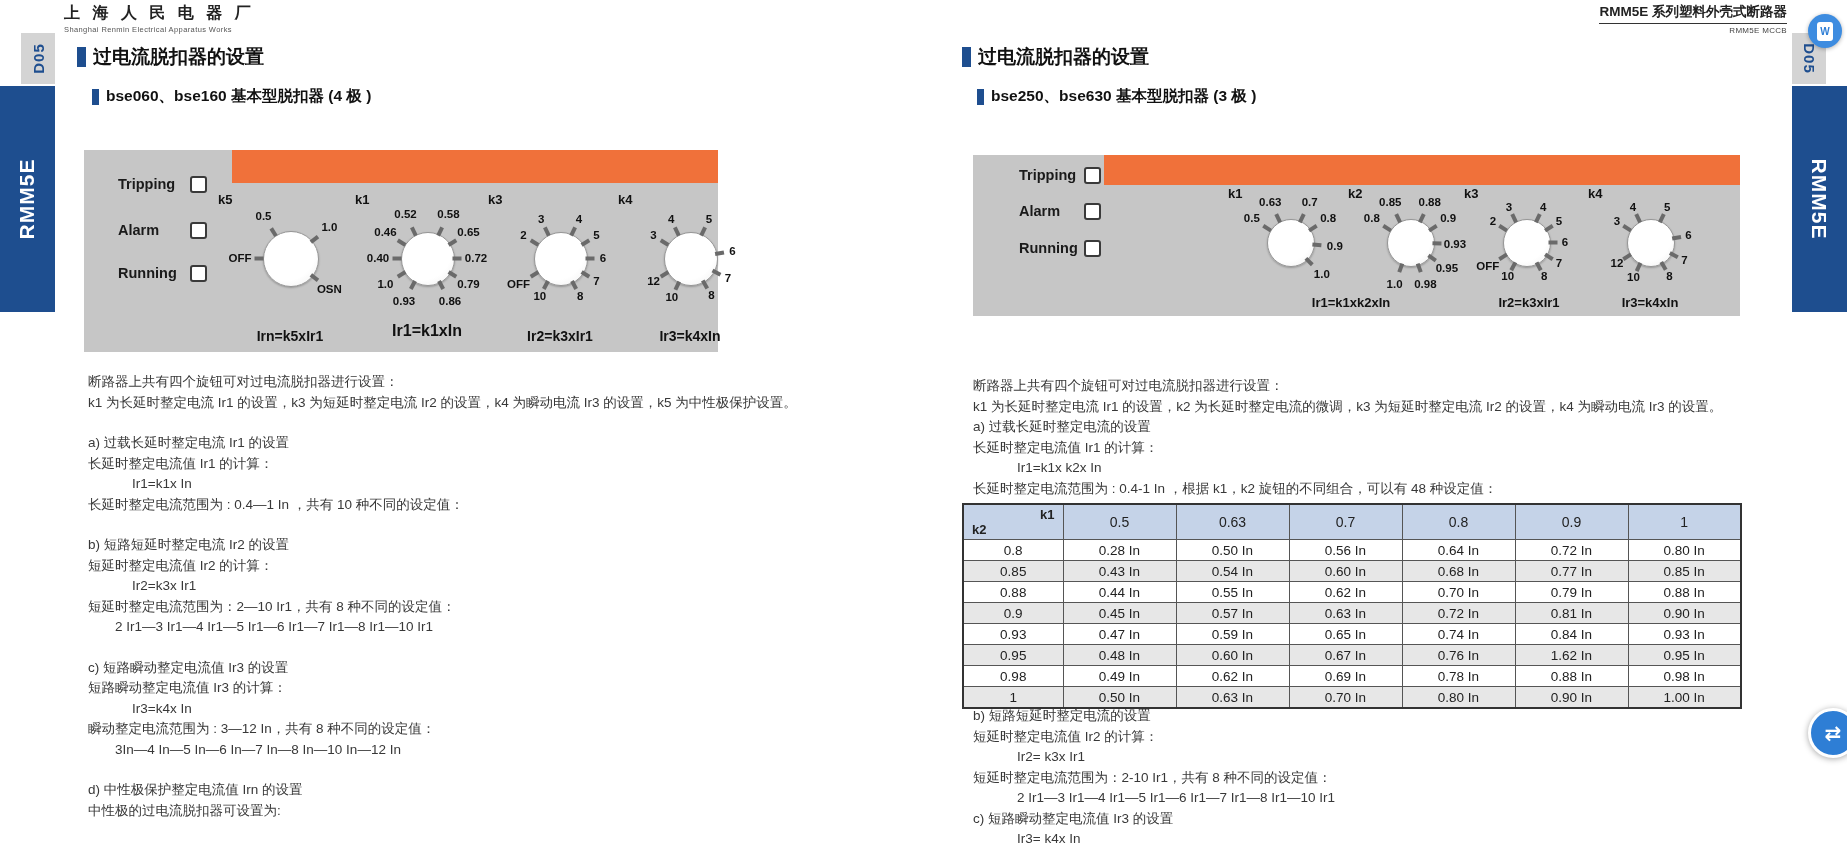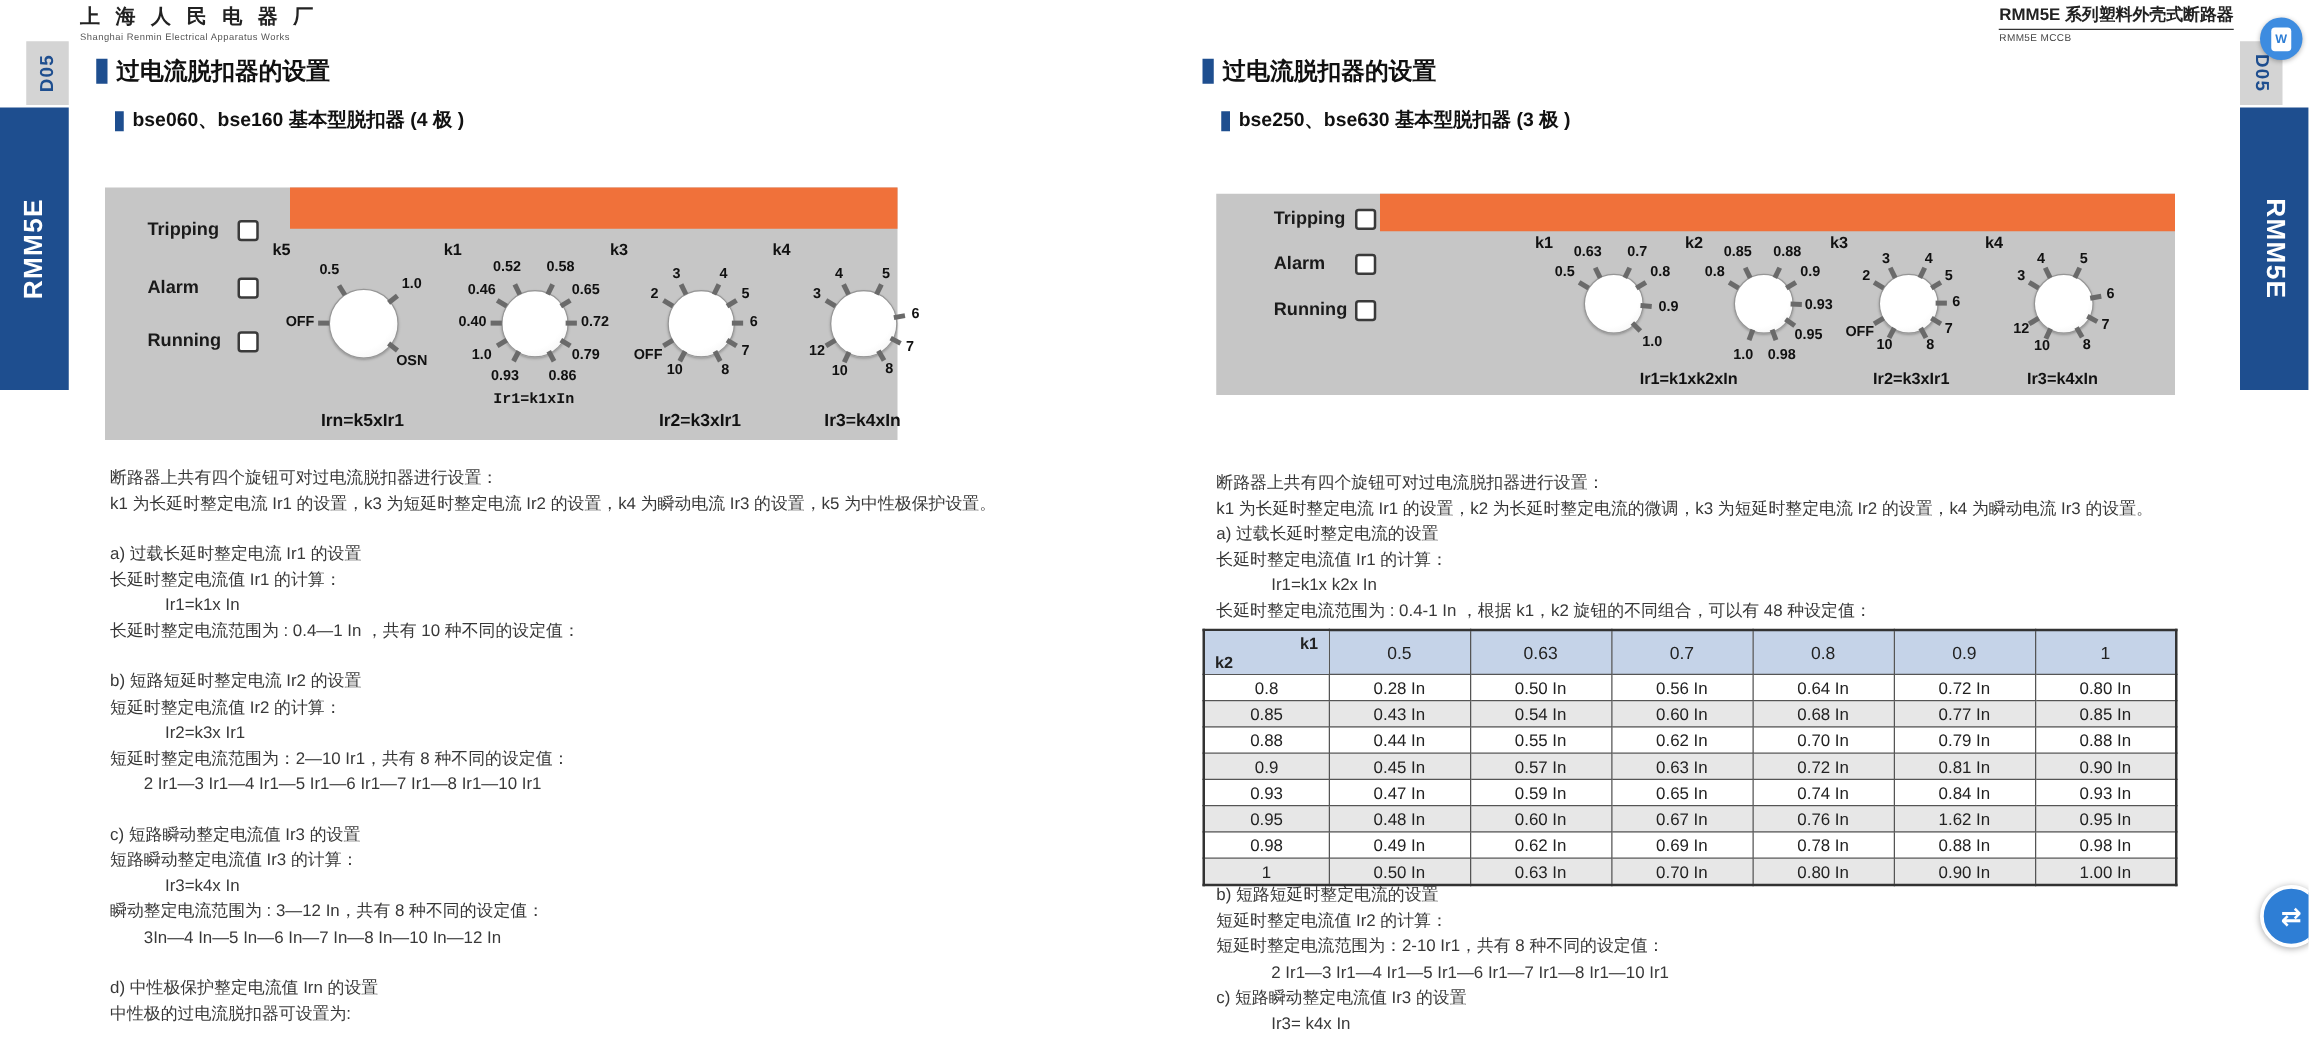--- a/index.html
+++ b/index.html
@@ -6,21 +6,21 @@
     --accent:#1e4e8f; --orange:#f0713a; --panel:#c6c6c6;
     --thead:#c5d3e8; --rowalt:#e7e7e7; --fblue:#2e7ed5;
   }
   html,body{margin:0;padding:0;background:#fff;}
   #stage{position:relative;width:1847px;height:850px;background:#fff;overflow:hidden;
          font-family:"Liberation Sans","DejaVu Sans",sans-serif;color:#383838;}
   
   .brand{position:absolute;left:64px;top:3px;}
   .brand-cn{font-size:16px;font-weight:bold;letter-spacing:4px;color:#222;}
   .brand-en{font-size:7.5px;color:#555;letter-spacing:.4px;margin-top:1px;}
-  .dochead{position:absolute;right:60px;top:3px;text-align:left;}
+  .dochead{position:absolute;right:60px;top:3px;text-align:right;}
   .doc-title{font-size:13.5px;font-weight:600;color:#222;border-bottom:1.5px solid #333;padding-bottom:2px;}
   .doc-sub{font-size:8px;color:#444;margin-top:2px;letter-spacing:.3px;}
   
   .tab{position:absolute;display:flex;align-items:center;justify-content:center;}
   .tab.gray{background:#d4d4d4;width:34px;height:51px;top:33px;}
   .tab.blue{background:var(--accent);width:55px;height:226px;top:86px;}
   .tab.gl{left:21px;} .tab.bl{left:0;}
   .tab.gr{left:1792px;} .tab.br{left:1792px;}
   .rot{white-space:nowrap;font-weight:bold;}
   .rotl{transform:rotate(-90deg);} .rotr{transform:rotate(90deg);}
@@ -182,21 +182,21 @@
       <div class="slab" style="left: 648.347px; top: 100.533px;">6</div>
       <div class="tick" style="left: 604px; top: 103.5px; transform: rotate(118deg) translateY(-30px);"></div>
       <div class="slab" style="left: 643.967px; top: 128.187px;">7</div>
       <div class="tick" style="left: 604px; top: 103.5px; transform: rotate(150deg) translateY(-30px);"></div>
       <div class="slab" style="left: 627.5px; top: 145.239px;">8</div>
       <div class="tick" style="left: 604px; top: 103.5px; transform: rotate(-155deg) translateY(-30px);"></div>
       <div class="slab" style="left: 587.827px; top: 146.971px;">10</div>
       <div class="tick" style="left: 604px; top: 103.5px; transform: rotate(-122deg) translateY(-30px);"></div>
       <div class="slab" style="left: 569.534px; top: 130.787px;">12</div>
       <div class="formula" style="left: 206px; top: 178px; font-size: 14px;">Irn=k5xIr1</div>
-      <div class="formula" style="left: 343px; top: 162px; font-size: 12px; font-family: Liberation Mono, monospace;">Ir1=k1xIn</div>
+      <div class="formula" style="left: 343px; top: 172px; font-size: 16px;">Ir1=k1xIn</div>
       <div class="formula" style="left: 476px; top: 178px; font-size: 14px;">Ir2=k3xIr1</div>
       <div class="formula" style="left: 606px; top: 178px; font-size: 14px;">Ir3=k4xIn</div>
     </div>
   <div id="textL" class="tblock" style="left:77px;top:372px;">
       <div class="line">断路器上共有四个旋钮可对过电流脱扣器进行设置：</div>
       <div class="line">k1 为长延时整定电流 Ir1 的设置，k3 为短延时整定电流 Ir2 的设置，k4 为瞬动电流 Ir3 的设置，k5 为中性极保护设置。</div>
       <div class="spacer"></div>
       <div class="line">a) 过载长延时整定电流 Ir1 的设置</div>
       <div class="line">长延时整定电流值 Ir1 的计算：</div>
       <div class="line ind1">Ir1=k1x In</div>
@@ -413,19 +413,20 @@
             <td>0.80 In</td>
             <td>0.90 In</td>
             <td>1.00 In</td>
           </tr>
         </tbody>
       </table>
     </div>
   <div id="outroR" class="tblock" style="left:962px;top:706px;">
       <div class="line">b) 短路短延时整定电流的设置</div>
       <div class="line">短延时整定电流值 Ir2 的计算：</div>
+      <div class="line ind1">Ir2= k3x Ir1</div>
       <div class="line">短延时整定电流范围为：2-10 Ir1，共有 8 种不同的设定值：</div>
       <div class="line ind1">2 Ir1—3 Ir1—4 Ir1—5 Ir1—6 Ir1—7 Ir1—8 Ir1—10 Ir1</div>
       <div class="line">c) 短路瞬动整定电流值 Ir3 的设置</div>
       <div class="line ind1">Ir3= k4x In</div>
     </div>
 
 </div>
 
 </body></html>

